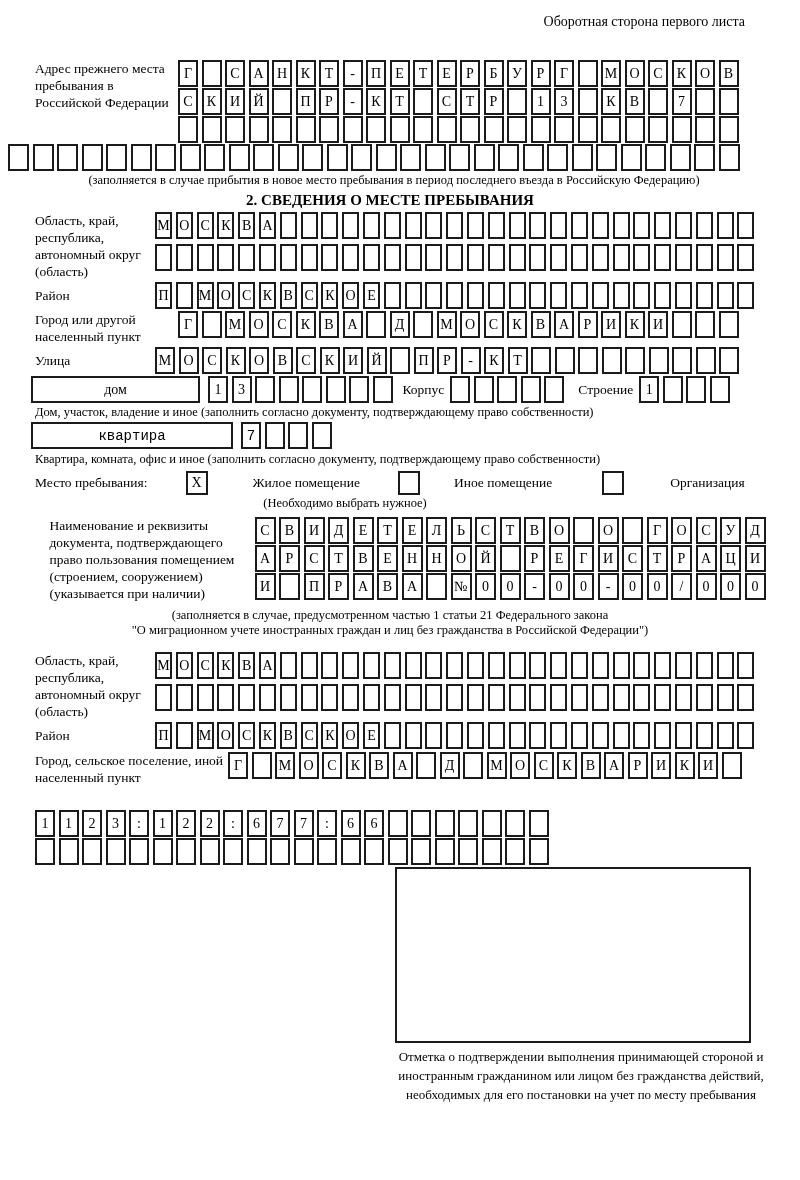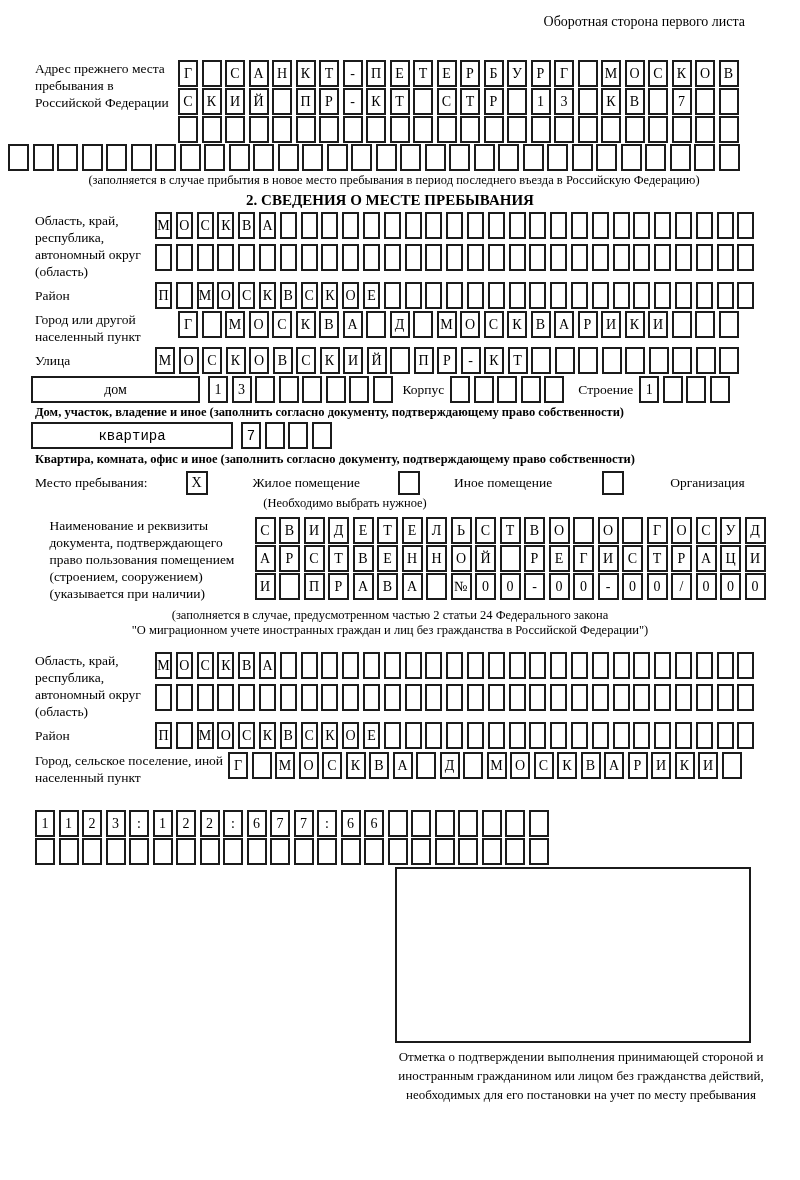--- a/index.html
+++ b/index.html
@@ -23,21 +23,21 @@
     width:20px; height:27px; border:2px solid #1b1b1b; background:#fff;
     display:flex; align-items:center; justify-content:center;
     font-size:14px; line-height:1; flex:0 0 auto;
   }
   .nwrow .cbox { width:17px; }
   .wdrow .cbox { width:21px; }
   .labelbox {
     height:27px; border:2px solid #1b1b1b; display:flex; align-items:center;
     justify-content:center; font-size:14px; flex:0 0 auto;
   }
-  .caption { font-size:12.5px;font-weight:bold; }
+  .caption { font-size:12.5px; }
   .stayrow { display:flex; align-items:center; font-size:13.5px;gap:24px; }
   .chk {
     width:22px; height:24px; border:2px solid #1b1b1b; display:flex;
     align-items:center; justify-content:center; font-size:14px; flex:0 0 auto;
   }
   .stampwrap { margin-left:360px; width:372px; }
   .stampbox { width:356px; height:176px; border:2px solid #1b1b1b; background:#fff; }
   .stampcap { font-size:13px; line-height:19px; text-align:center; margin-top:4px; }
 </style>
 </head>
@@ -450,21 +450,21 @@
           <span class="cbox">0</span>
           <span class="cbox">0</span>
           <span class="cbox">/</span>
           <span class="cbox">0</span>
           <span class="cbox">0</span>
           <span class="cbox">0</span>
         </div>
     </div>
   </div>
 
-  <div class="note center" style="margin-top:6px;margin-right:35px;">(заполняется в случае, предусмотренном частью 2 статьи 24 Федерального закона</div>
+  <div class="note center" style="margin-top:6px;margin-right:35px;">(заполняется в случае, предусмотренном частью 1 статьи 21 Федерального закона</div>
   <div class="note center" style="margin-right:35px;">"О миграционном учете иностранных граждан и лиц без гражданства в Российской Федерации")</div>
 
   <div class="frow" style="margin-top:14px;">
     <div class="lbl" style="width:120px;">Область, край, республика, автономный округ (область)</div>
     <div class="rows g5">
       <div class="boxrow nwrow">
           <span class="cbox">М</span>
           <span class="cbox">О</span>
           <span class="cbox">С</span>
           <span class="cbox">К</span>

